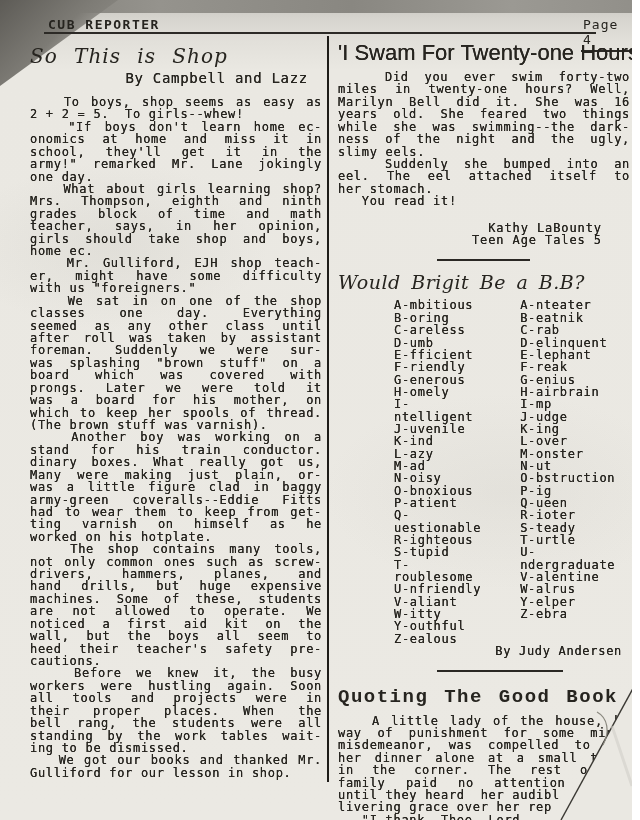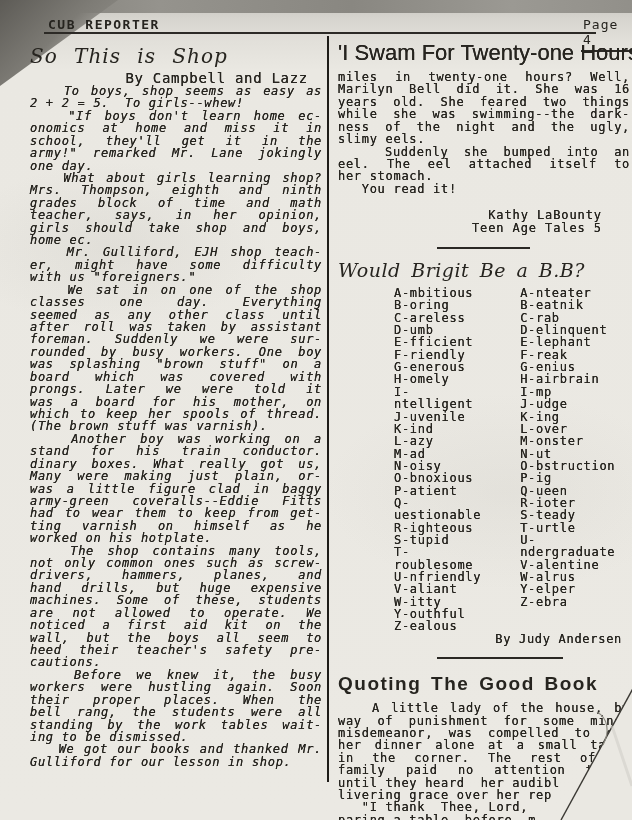--- a/index.html
+++ b/index.html
@@ -29,42 +29,42 @@
   .col-right{left:338px;top:40px;}
 
   .tl{min-height:12.42px;line-height:12.42px;font-size:12px;letter-spacing:0.7px;
     white-space:normal;text-shadow:0 0 .3px currentColor;}
   .jl{text-align:justify;text-align-last:justify;}
 
   .shop-title{font-family:"DejaVu Serif",serif;font-style:italic;font-size:20px;line-height:24px;
     word-spacing:9px;letter-spacing:1px;}
   .shop-byline{font-size:14px;letter-spacing:0.7px;text-align:right;padding-right:14px;
     margin-top:3px;line-height:14px;text-shadow:0 0 .3px currentColor;}
-  .shop-body{font-style:italic;}
+  .shop-body{margin-top:11px;}
 
   .swam-title{font-family:"Liberation Sans",sans-serif;font-size:22px;line-height:26px;
     letter-spacing:0px;white-space:nowrap;text-shadow:0 0 .4px currentColor;}
   .swam-body{margin-top:5px;}
   .sig{margin-top:14px;text-align:right;padding-right:28px;}
   .sig .tl{letter-spacing:0.9px;}
 
   .hr-short{border:0;border-top:2px solid #2a2824;height:0;}
   .hr1{margin:13px 0 0 99px;width:93px;}
   .hr2{margin:12px 0 0 99px;width:126px;}
 
   .brigit-title{font-family:"DejaVu Serif",serif;font-style:italic;font-size:19px;line-height:26px;
     margin-top:8px;word-spacing:4px;letter-spacing:0.5px;}
   .list-row{display:flex;margin-top:4px;padding-left:17px;}
   .list-col{width:120px;margin-left:39px;}
   .list-col + .list-col{width:155px;}
   .li-item{min-height:12.35px;line-height:12.35px;font-size:12px;letter-spacing:0.7px;
     text-shadow:0 0 .3px currentColor;}
   .judy-byline{text-align:right;padding-right:8px;}
 
-  .gb-title{font-family:Liberation Sans, sans-serif;font-weight:bold;font-size:19px;line-height:24px;
+  .gb-title{font-family:Liberation Mono, monospace;font-weight:bold;font-size:19px;line-height:24px;
     margin-top:13px;letter-spacing:1.5px;word-spacing:3px;}
   .gb-body{margin-top:6px;}
 
   .fold{position:absolute;left:0;top:0;pointer-events:none;}
 </style>
 </head>
 <body>
 
 <div class="page">
   <div class="top-band"></div>
@@ -94,21 +94,20 @@
         <div class="tl jl">girls should take shop and boys,</div>
         <div class="tl">home ec.</div>
         <div class="tl jl">&nbsp;&nbsp;&nbsp;Mr. Gulliford, EJH shop teach-</div>
         <div class="tl jl">er, might have some difficulty</div>
         <div class="tl">with us "foreigners."</div>
         <div class="tl jl">&nbsp;&nbsp;&nbsp;We sat in on one of the shop</div>
         <div class="tl jl">classes one day. Everything</div>
         <div class="tl jl">seemed as any other class until</div>
         <div class="tl jl">after roll was taken by assistant</div>
         <div class="tl jl">foreman. Suddenly we were sur-</div>
-        <div class="tl jl">rounded by busy workers. One boy</div>
         <div class="tl jl">was splashing "brown stuff" on a</div>
         <div class="tl jl">board which was covered with</div>
         <div class="tl jl">prongs. Later we were told it</div>
         <div class="tl jl">was a board for his mother, on</div>
         <div class="tl jl">which to keep her spools of thread.</div>
         <div class="tl">(The brown stuff was varnish).</div>
         <div class="tl jl">&nbsp;&nbsp;&nbsp;Another boy was working on a</div>
         <div class="tl jl">stand for his train conductor.</div>
         <div class="tl jl">dinary boxes. What really got us,</div>
         <div class="tl jl">Many were making just plain, or-</div>
@@ -122,32 +121,34 @@
         <div class="tl jl">drivers, hammers, planes, and</div>
         <div class="tl jl">hand drills, but huge expensive</div>
         <div class="tl jl">machines. Some of these, students</div>
         <div class="tl jl">are not allowed to operate. We</div>
         <div class="tl jl">noticed a first aid kit on the</div>
         <div class="tl jl">wall, but the boys all seem to</div>
         <div class="tl jl">heed their teacher's safety pre-</div>
         <div class="tl">cautions.</div>
         <div class="tl jl">&nbsp;&nbsp;&nbsp;Before we knew it, the busy</div>
         <div class="tl jl">workers were hustling again. Soon</div>
+        <div class="tl jl">all tools and projects were in</div>
         <div class="tl jl">their proper places. When the</div>
         <div class="tl jl">bell rang, the students were all</div>
         <div class="tl jl">standing by the work tables wait-</div>
         <div class="tl">ing to be dismissed.</div>
         <div class="tl jl">&nbsp;&nbsp;&nbsp;We got our books and thanked Mr.</div>
         <div class="tl">Gulliford for our lesson in shop.</div>
       </div>
   </div>
 
   <div class="col col-right">
     <div class="swam-title">'I Swam For Twenty-one Hours'</div>
     <div class="swam-body">
+        <div class="tl jl">&nbsp;&nbsp;&nbsp;Did you ever swim forty-two</div>
         <div class="tl jl">miles in twenty-one hours? Well,</div>
         <div class="tl jl">Marilyn Bell did it. She was 16</div>
         <div class="tl jl">years old. She feared two things</div>
         <div class="tl jl">while she was swimming--the dark-</div>
         <div class="tl jl">ness of the night and the ugly,</div>
         <div class="tl">slimy eels.</div>
         <div class="tl jl">&nbsp;&nbsp;&nbsp;Suddenly she bumped into an</div>
         <div class="tl jl">eel. The eel attached itself to</div>
         <div class="tl">her stomach.</div>
         <div class="tl">&nbsp;&nbsp;&nbsp;You read it!</div>

